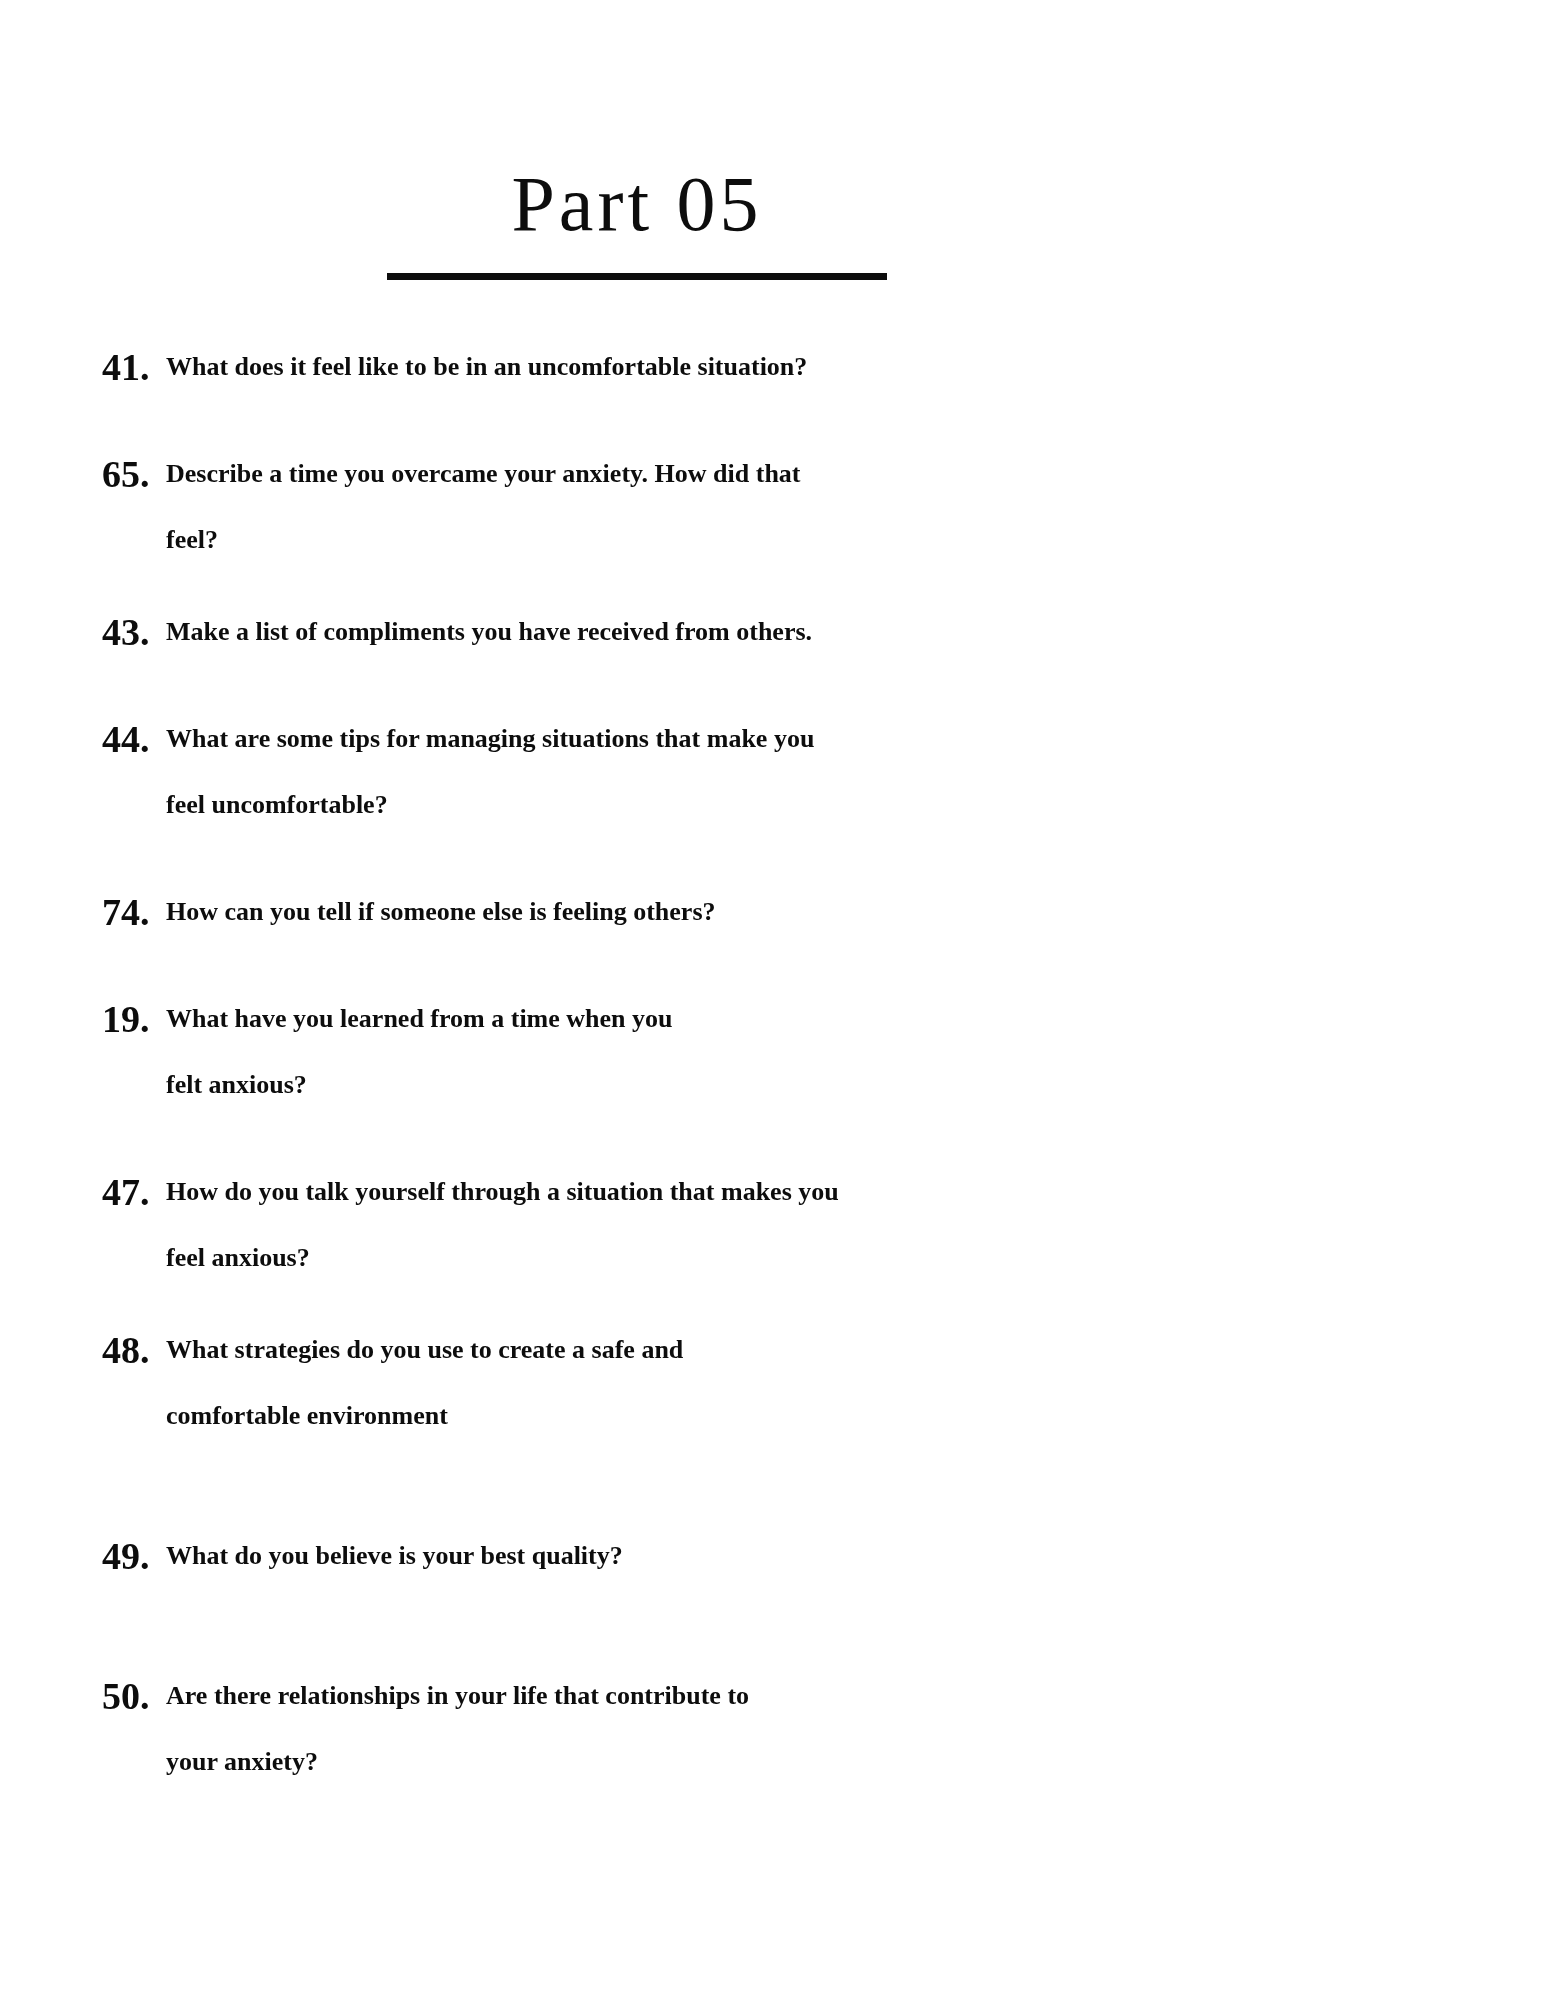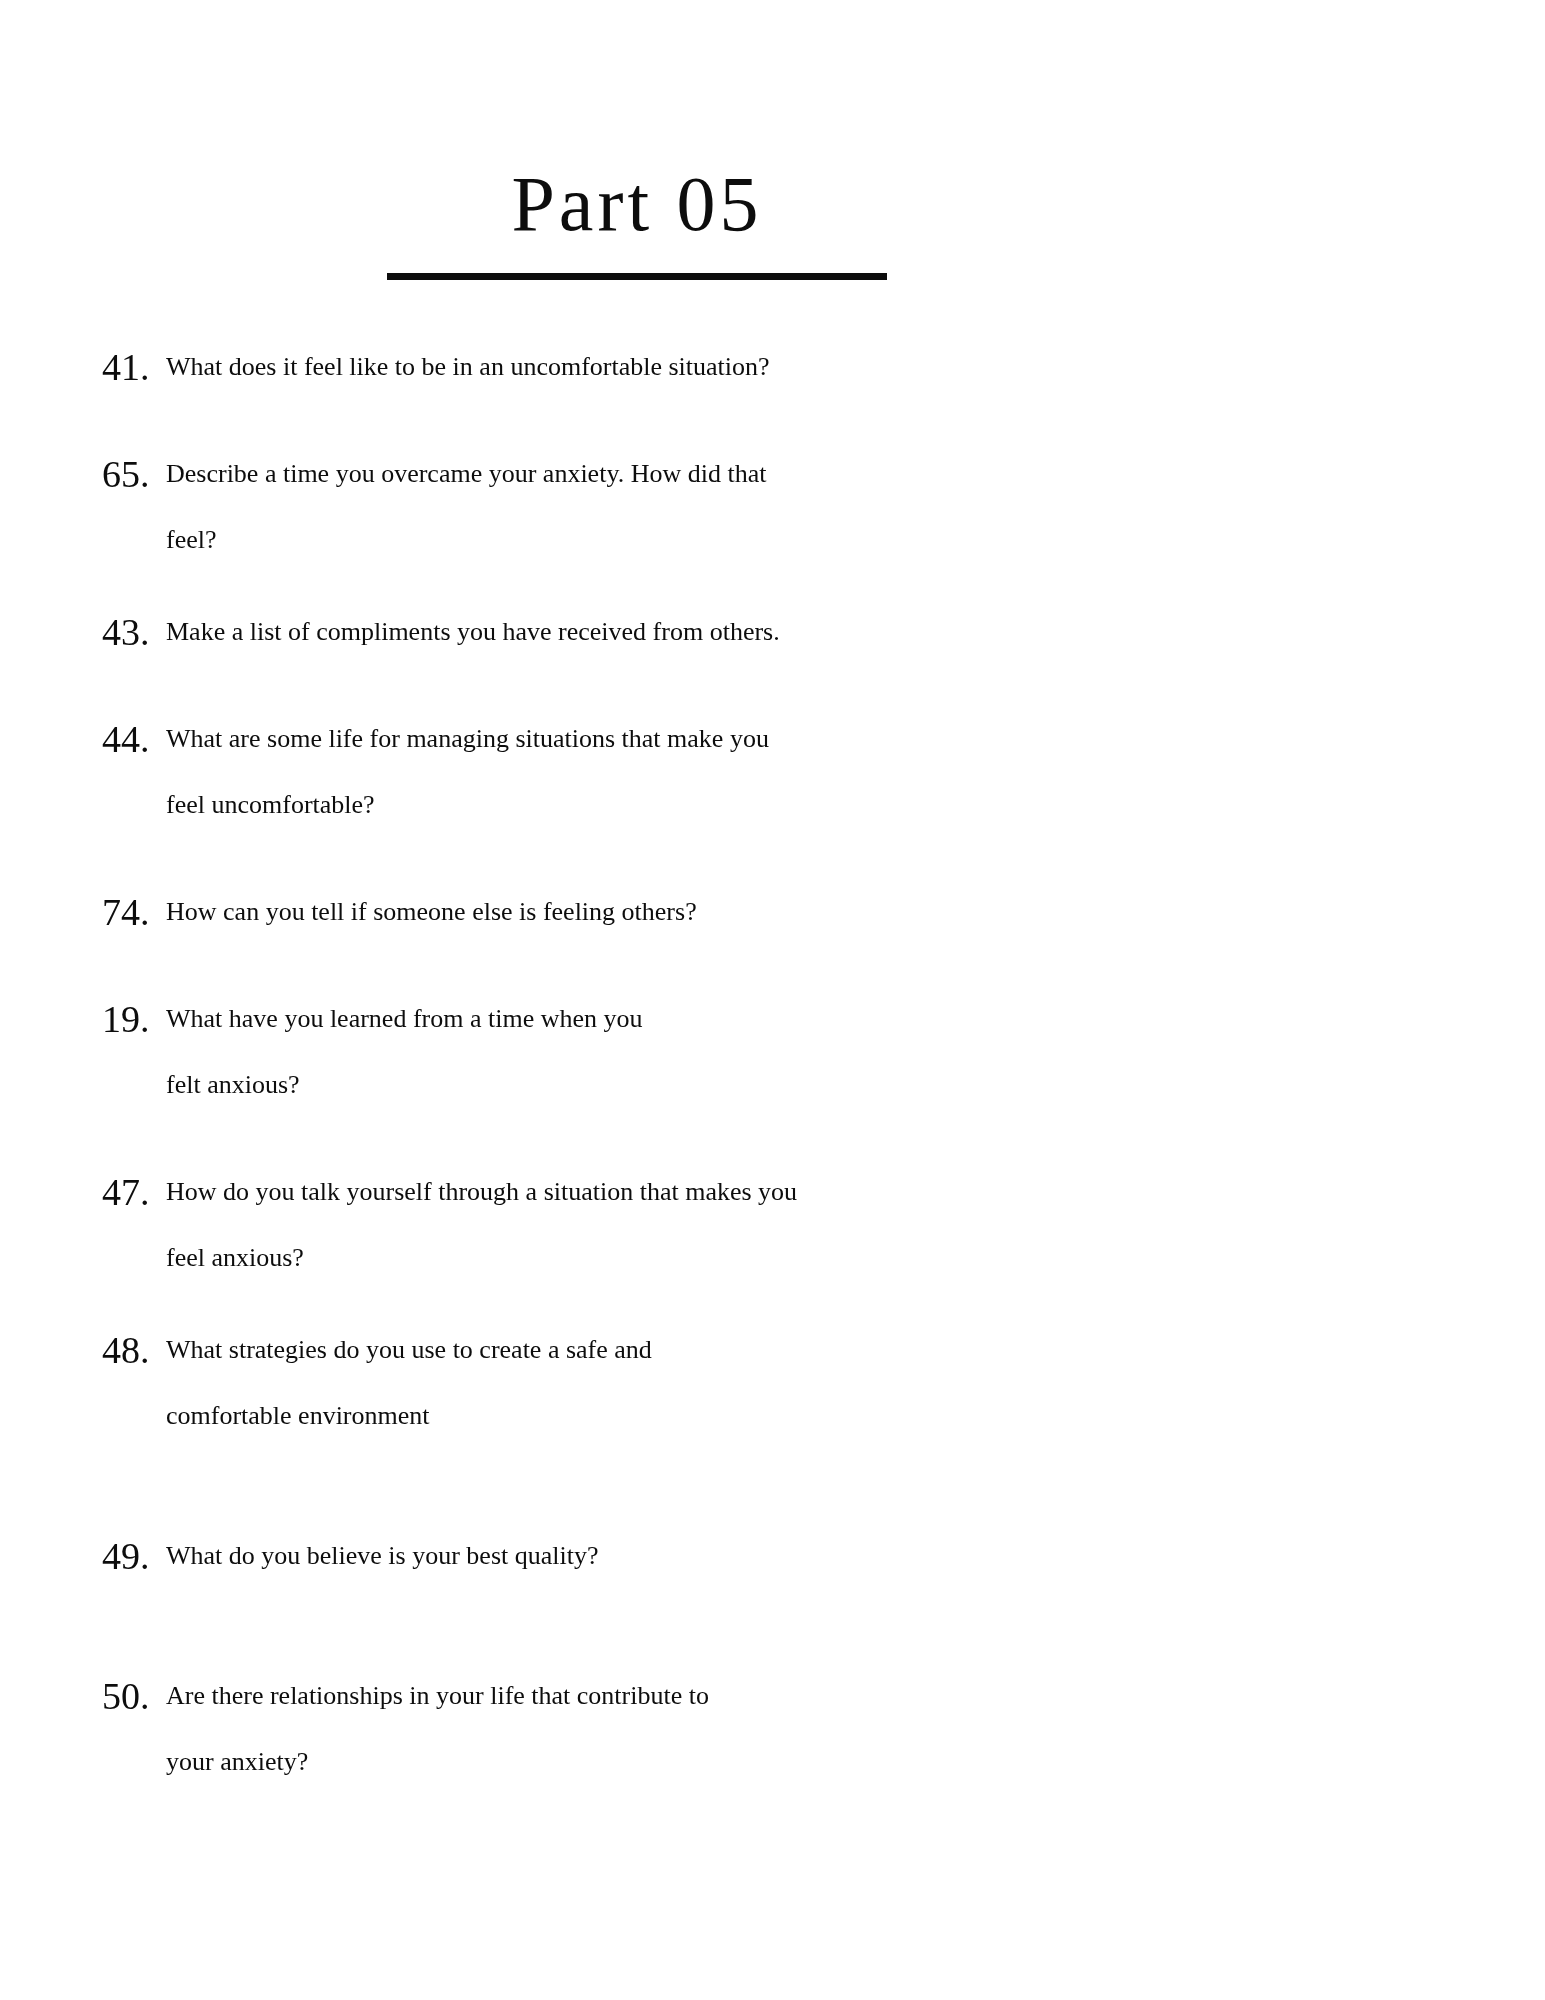--- a/index.html
+++ b/index.html
@@ -38,20 +38,21 @@
   .questions {
     margin-top: 54px;
     padding-left: 102px;
     padding-right: 80px;
   }
   .q-item {
     display: grid;
     grid-template-columns: 64px 1fr;
     align-items: start;
     margin-bottom: 41px;
+    font-weight: bold;
   }
   .q-item.tight { margin-bottom: 26px; }
   .q-item.loose { margin-bottom: 74px; }
   .q-num {
     font-size: 38px;
     line-height: 66px;
   }
   .q-text {
     font-size: 26px;
     line-height: 66px;
@@ -81,21 +82,21 @@
 feel?</span>
     </div>
 
     <div class="q-item">
       <span class="q-num">43.</span>
       <span class="q-text">Make a list of compliments you have received from others.</span>
     </div>
 
     <div class="q-item">
       <span class="q-num">44.</span>
-      <span class="q-text">What are some life for managing situations that make you
+      <span class="q-text">What are some tips for managing situations that make you
 feel uncomfortable?</span>
     </div>
 
     <div class="q-item">
       <span class="q-num">74.</span>
       <span class="q-text">How can you tell if someone else is feeling others?</span>
     </div>
 
     <div class="q-item">
       <span class="q-num">19.</span>

